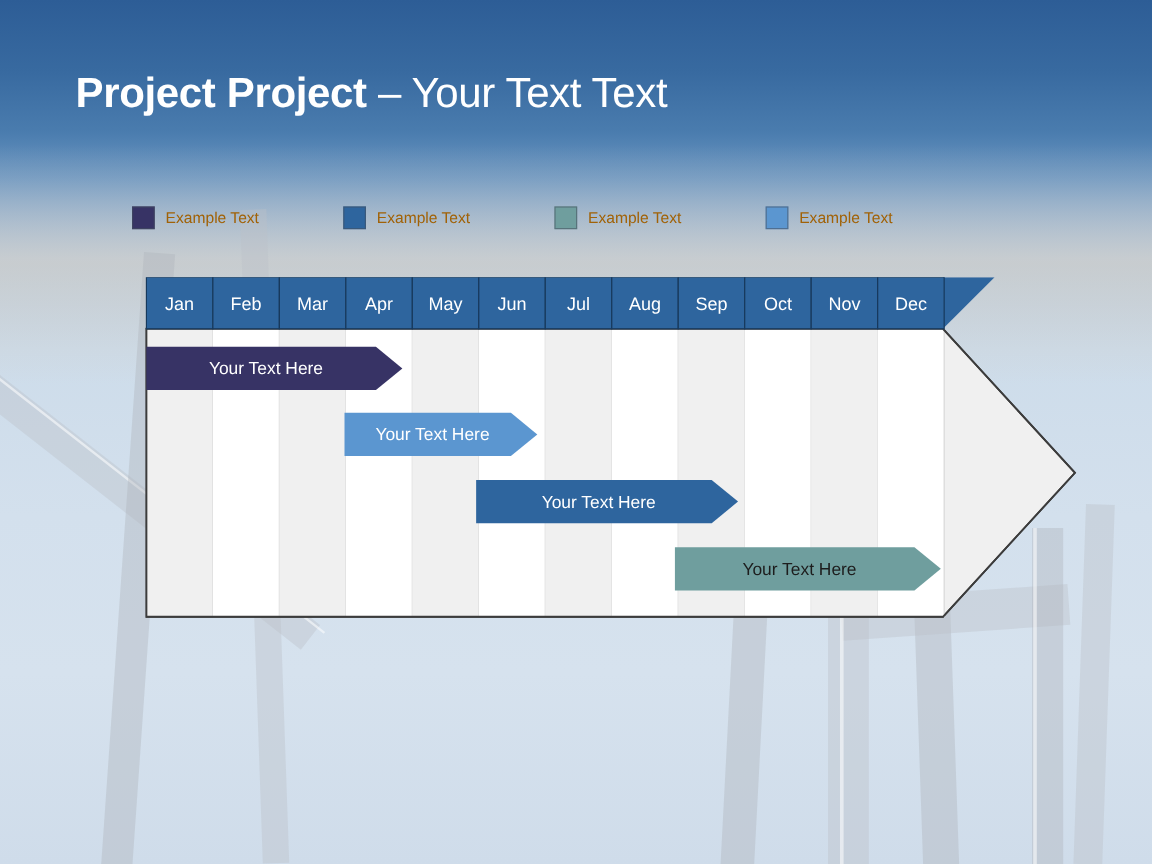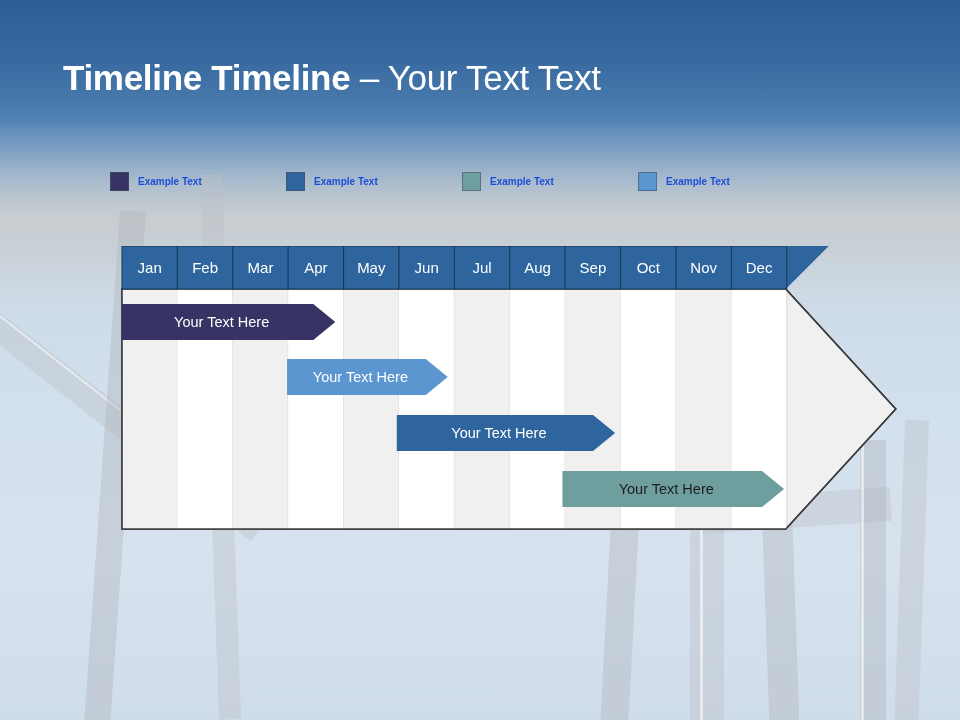--- a/index.html
+++ b/index.html
@@ -81,30 +81,30 @@
     white-space: nowrap;
   }
   .legend-swatch {
     width: 19px;
     height: 19px;
     border: 1px solid rgba(70,80,95,0.55);
     box-sizing: border-box;
     margin-right: 9px;
   }
   .legend-label {
-    font-size: 10px;
-    font-weight: bold;
-    color: #1d4ed8;
+    font-size: 13px;
+    font-weight: normal;
+    color: #a16207;
   }
 
   
   #chart {
     position: absolute;
     left: 109px;
-    top: 246px;
+    top: 231px;
     padding-left: 12px;
   }
   .chart-svg { display: block; }
 
   .month-label {
     font-size: 15px;
     fill: #ffffff;
     font-family: "Liberation Sans", sans-serif;
   }
   .bar-label {
@@ -130,21 +130,21 @@
   <div class="beam" style="left:612px; top:500px; width:28px; height:230px; transform:rotate(3deg); transform-origin:top left;"></div>
   <div class="beam lt" style="left:690px; top:470px; width:34px; height:260px;"></div>
   <div class="beam" style="left:760px; top:455px; width:30px; height:275px; transform:rotate(-2deg); transform-origin:top left;"></div>
   <div class="beam lt" style="left:700px; top:500px; width:190px; height:34px; transform:rotate(-4deg); transform-origin:top left;"></div>
   <div class="beam" style="left:860px; top:440px; width:26px; height:290px;"></div>
   <div class="beam lt" style="left:905px; top:420px; width:24px; height:300px; transform:rotate(2deg); transform-origin:top left;"></div>
   <div class="beam-hi" style="left:700px; top:470px; width:3px; height:250px;"></div>
   <div class="beam-hi" style="left:861px; top:440px; width:3px; height:280px;"></div>
 
   <div class="title">
-    <span class="t-bold">Timeline Timeline</span><span class="t-light"> – Your Text Text</span>
+    <span class="t-bold">Project Project</span><span class="t-light"> – Your Text Text</span>
   </div>
 
   <div class="legend">
     <div class="legend-item" style="left:0px;">
       <span class="legend-swatch" style="background:#373365;"></span>
       <span class="legend-label">Example Text</span>
     </div>
     <div class="legend-item" style="left:176px;">
       <span class="legend-swatch" style="background:#2e659e;"></span>
       <span class="legend-label">Example Text</span>

